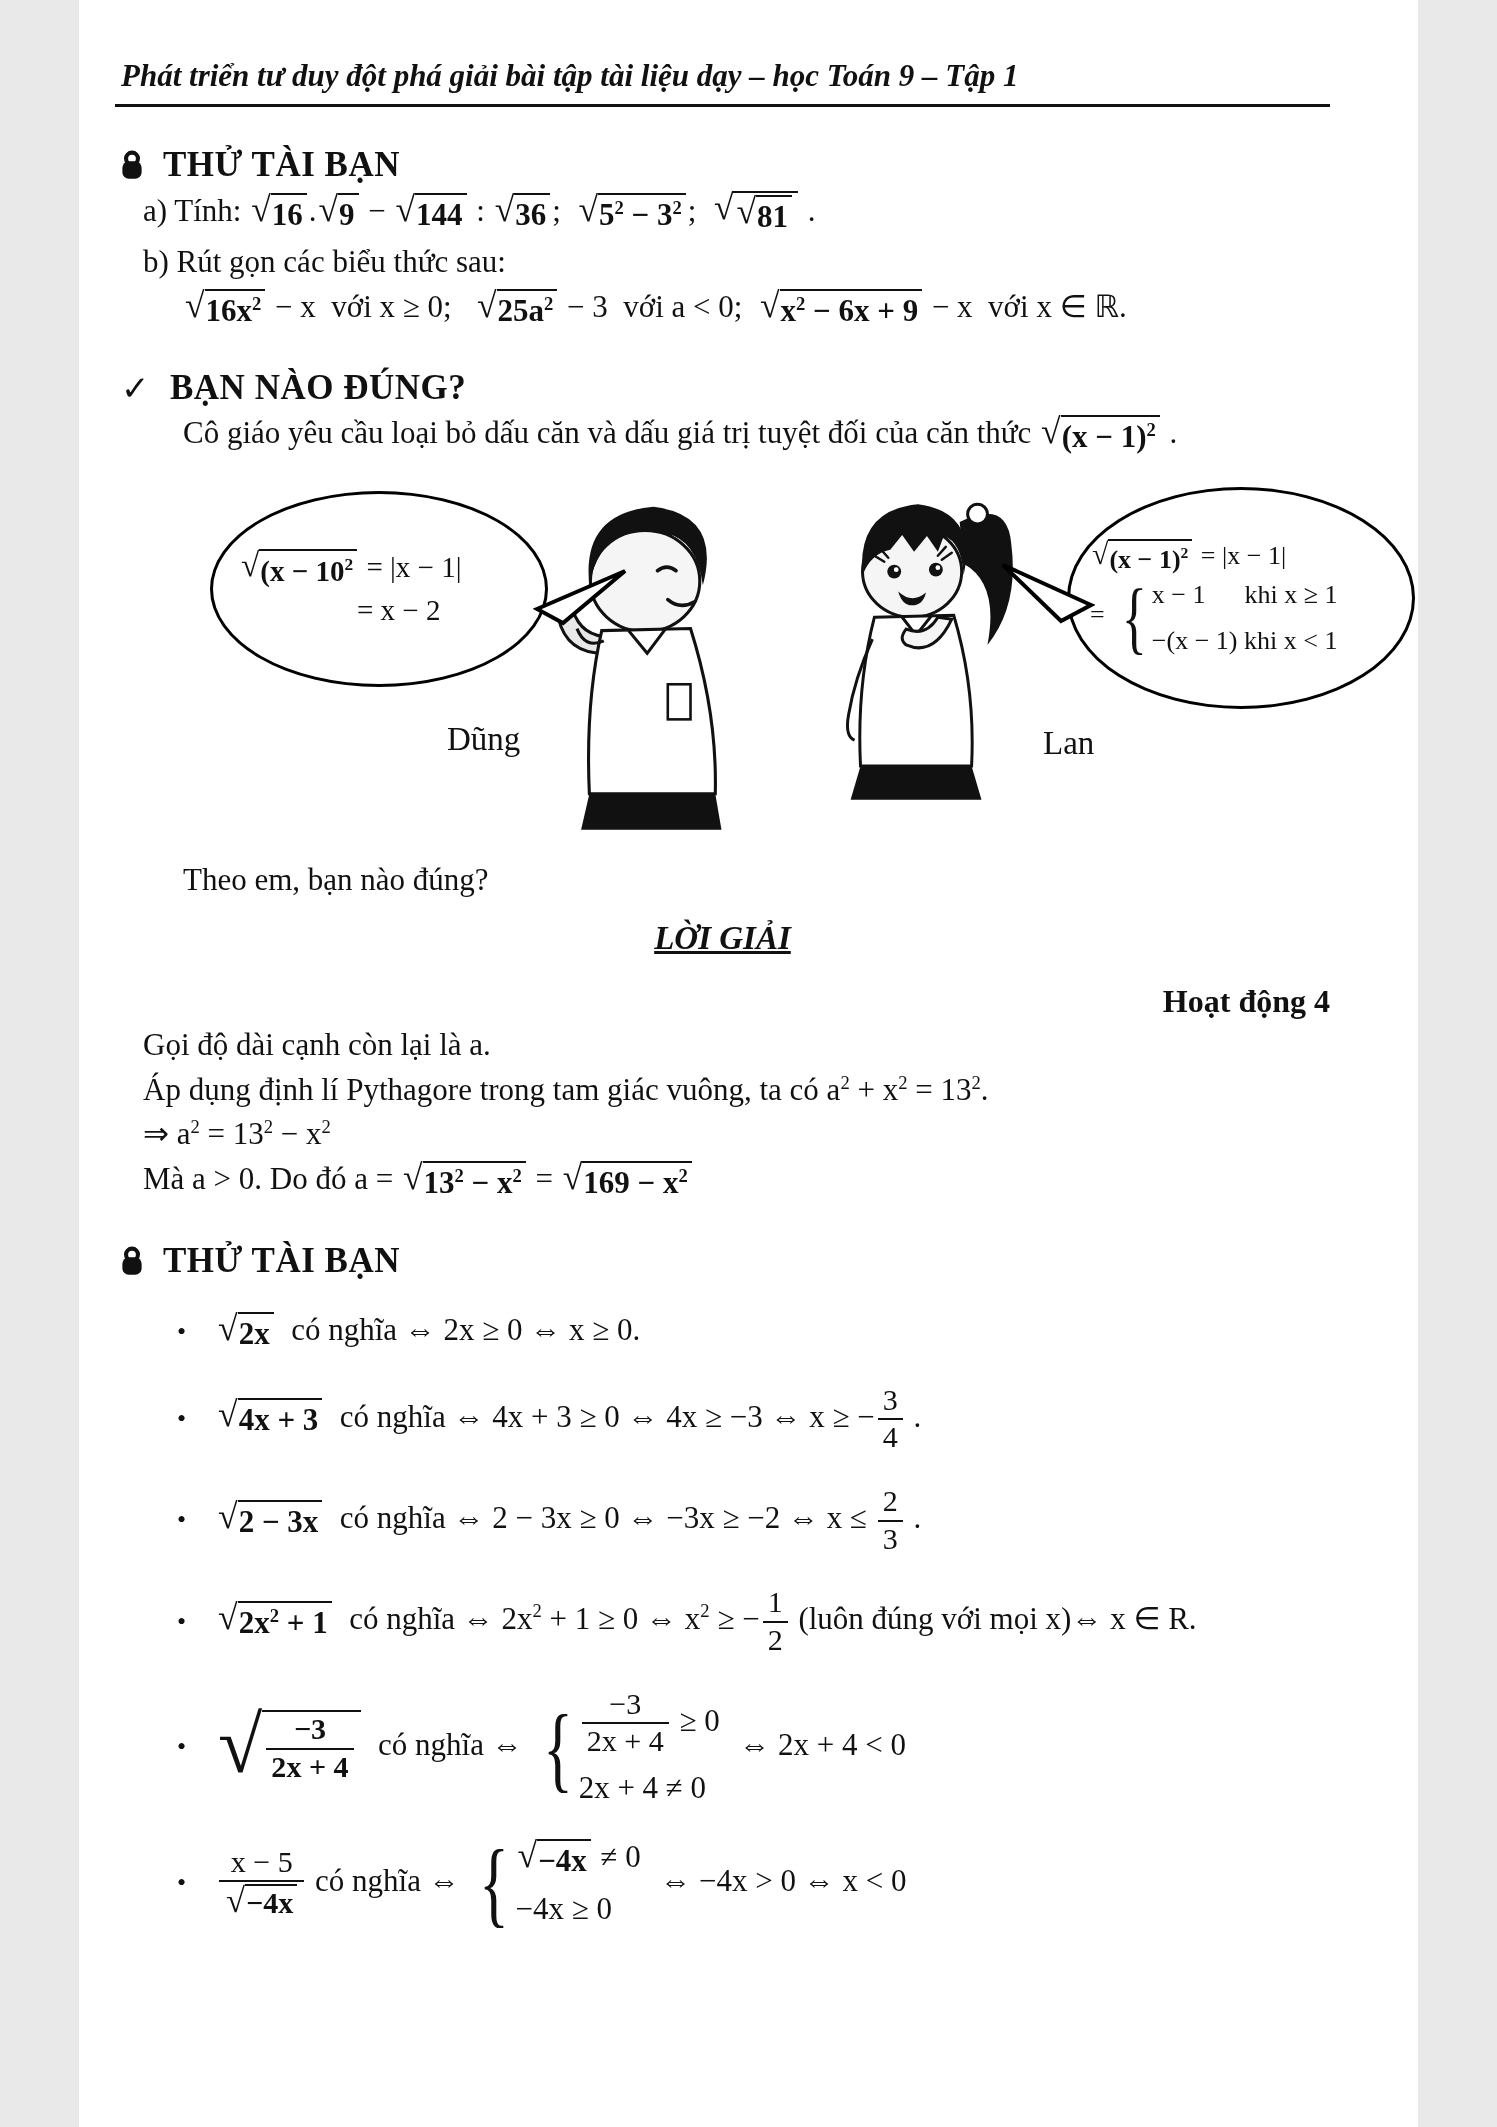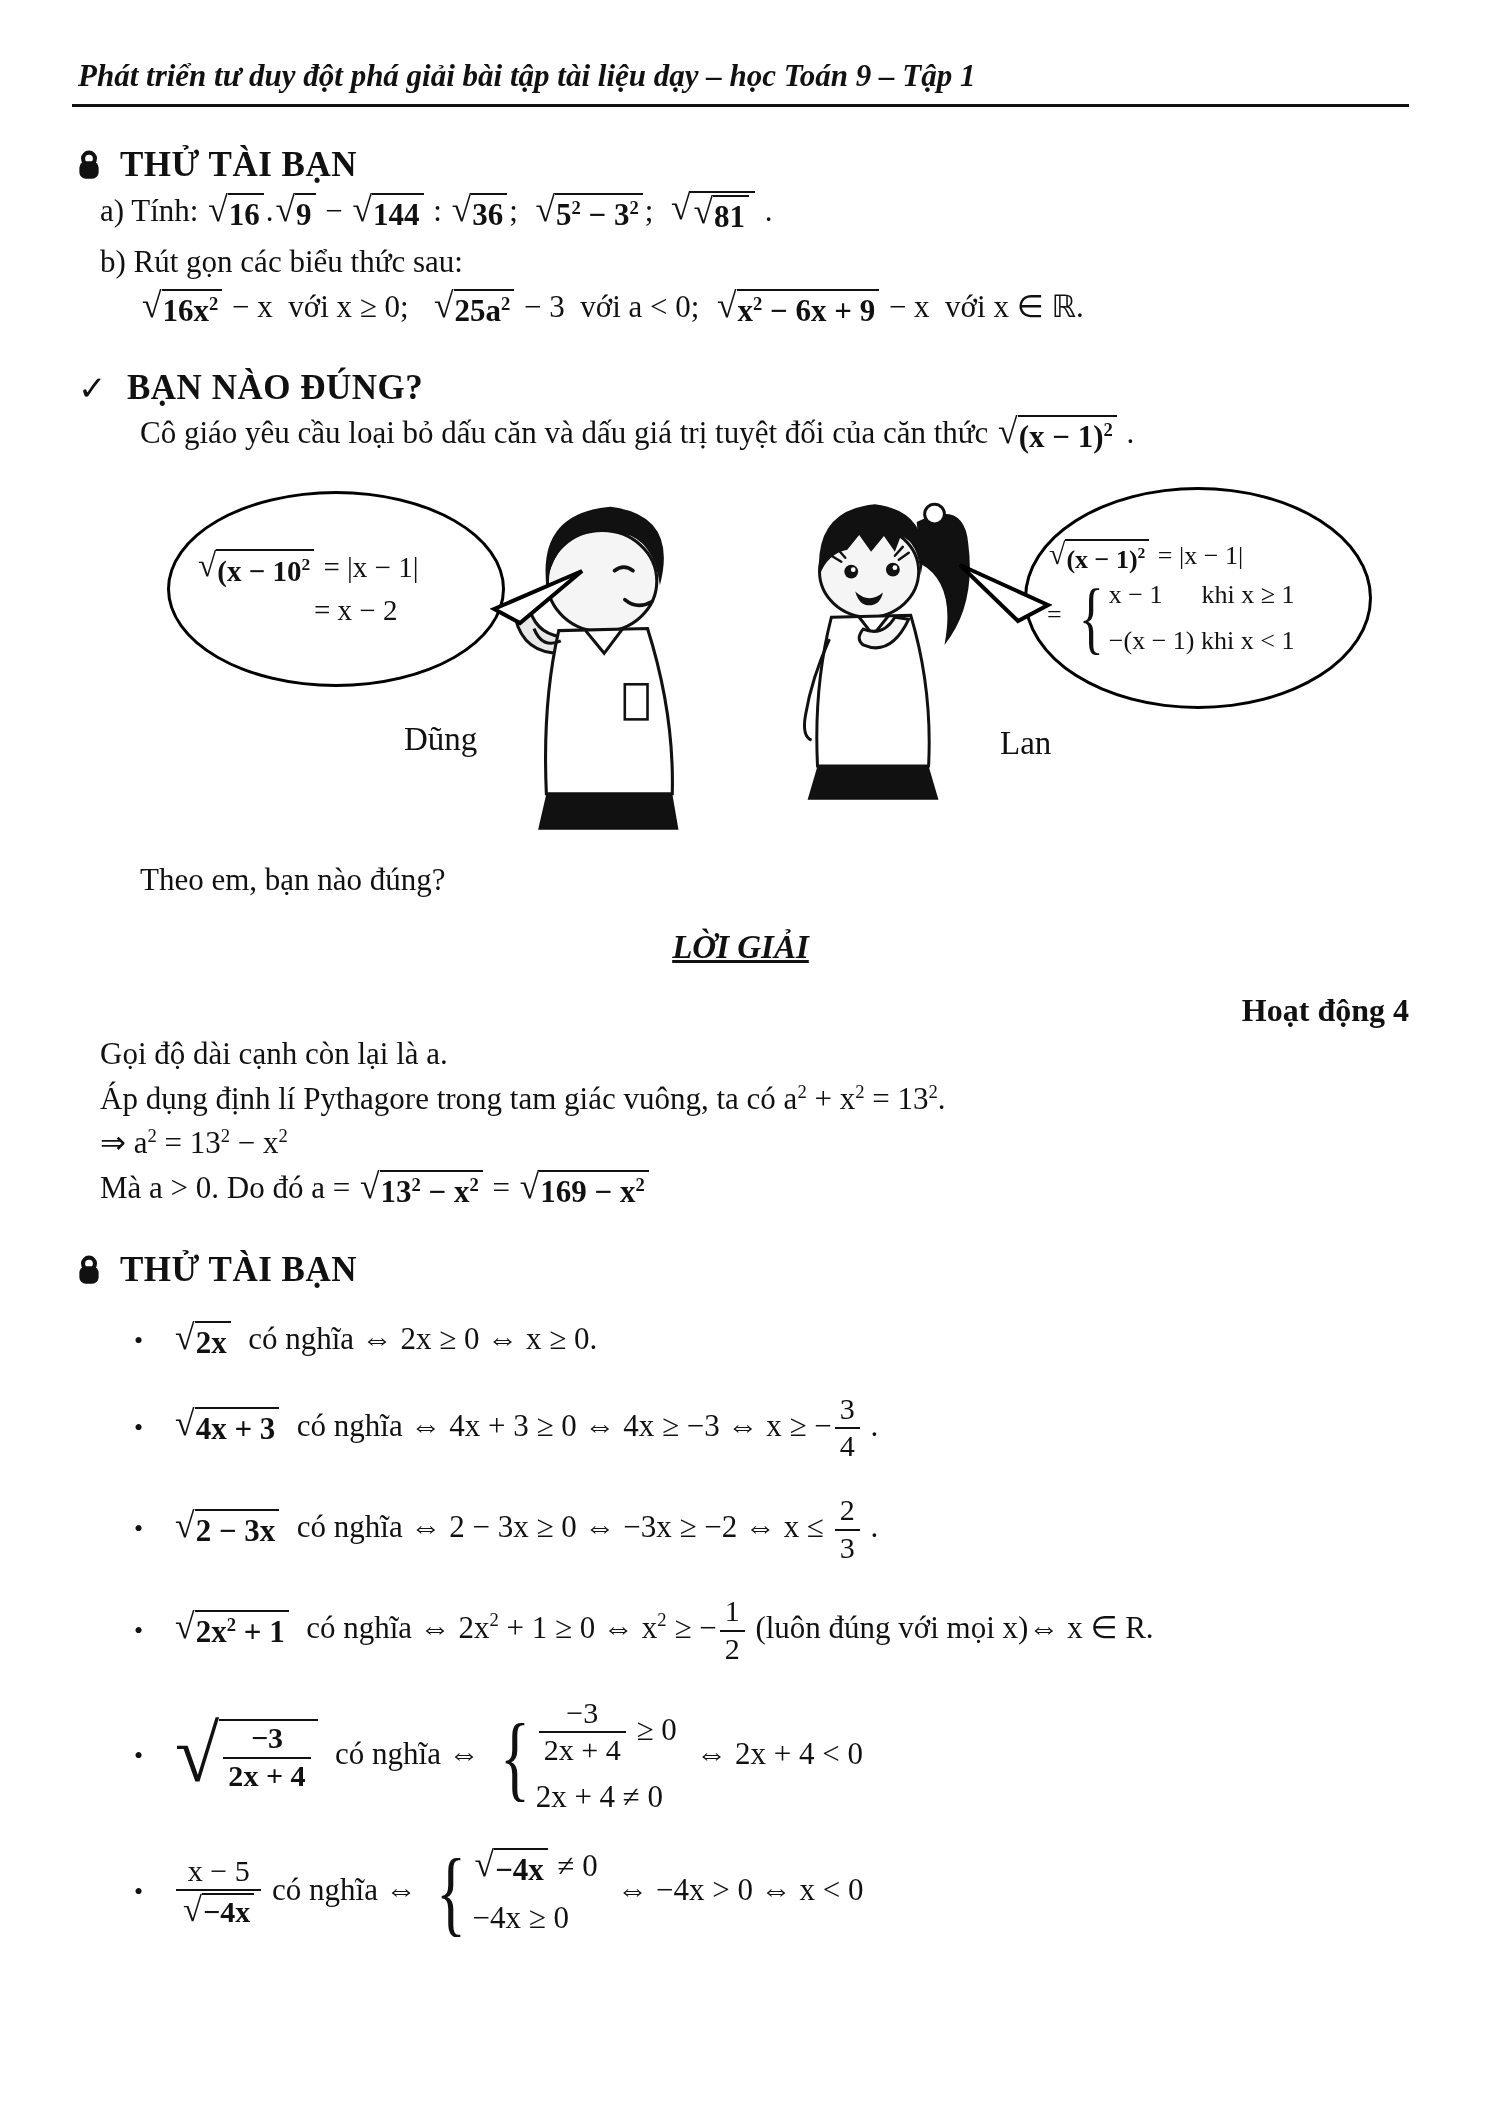--- a/index.html
+++ b/index.html
@@ -1,22 +1,22 @@
 <!DOCTYPE html>
 <html><head>
 <meta charset="utf-8">
 <style>
   html,body{margin:0;padding:0;background:#e9e9e9;}
   .page{
     position:relative;
-    width:1497px;height:2127px;
+    width:1339px;height:2127px;
     margin:0 auto;
     background:#ffffff;
     box-sizing:border-box;
-    padding:58px 88px 30px 72px;
+    padding:58px 88px 30px 36px;
     font-family:"Liberation Serif", serif;
     font-size:31px;
     color:#111;
     overflow:hidden;
   }
   
   .header{border-bottom:3px solid #111;padding-bottom:10px;padding-left:6px;}
   .header-title{font-style:italic;font-weight:bold;font-size:31px;}
   
   .heading{display:flex;align-items:center;gap:20px;font-weight:bold;font-size:35px;margin-top:38px;padding-left:6px;letter-spacing:0.5px;}
@@ -44,21 +44,21 @@
   .bubble-left{left:95px;top:18px;width:338px;height:196px;padding:10px 26px;font-size:29px;}
   .bubble-right{left:952px;top:14px;width:348px;height:222px;padding:10px 20px;font-size:26px;}
   .bline{line-height:1.35;}
   .bline.b2{padding-left:118px;}
   .tail{position:absolute;z-index:3;}
   .kid{position:absolute;z-index:1;}
   .fig-label{position:absolute;font-size:33px;z-index:4;text-align:right;}
   .dung-label{left:332px;top:248px;}
   .lan-label{left:928px;top:252px;}
   
-  .loigiai{text-align:center;font-weight:bold;font-style:italic;font-size:33px;text-decoration:underline;margin-top:29px;}
+  .loigiai{text-align:center;font-weight:bold;font-style:italic;font-size:33px;text-decoration:underline;margin-top:20px;}
   .hoatdong{font-weight:bold;font-size:32px;margin-top:26px;padding-left:28px;text-align:right;}
   
   .bullet{display:flex;align-items:center;gap:30px;margin-top:30px;padding-left:62px;line-height:1.25;}
   .bullet .dot{font-size:26px;flex:0 0 auto;}
   .bexpr{display:inline-block;}
   .cont-line{margin-top:24px;padding-left:120px;}
 </style>
 </head>
 <body>
 

